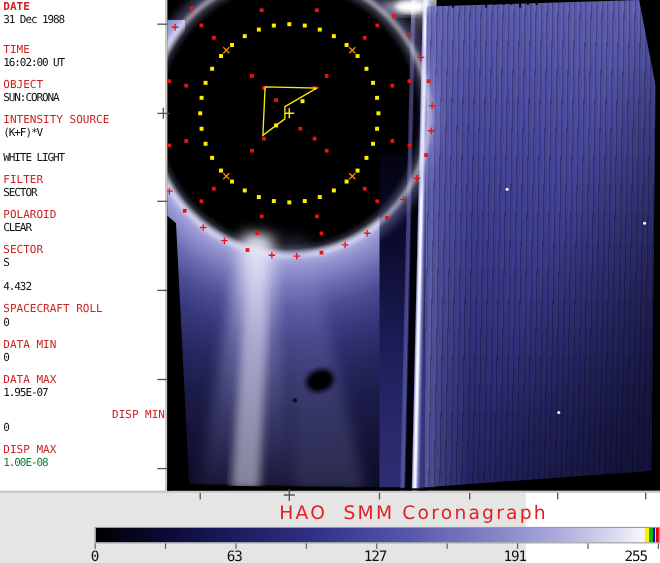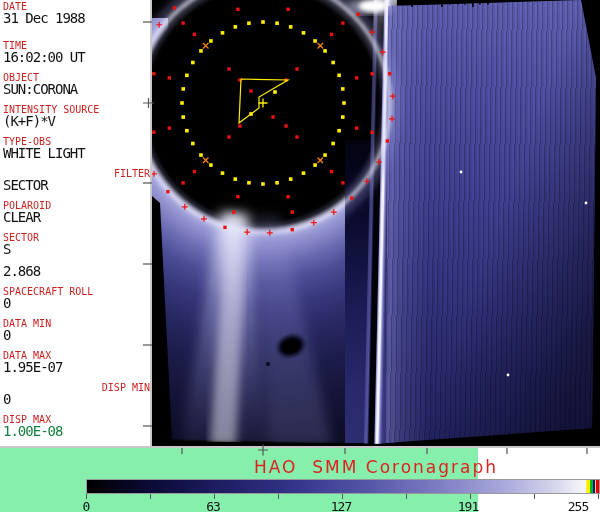--- a/index.html
+++ b/index.html
@@ -4,21 +4,21 @@
 <style>
   html,body{margin:0;padding:0;background:#fff;}
   body{width:600px;height:512px;position:relative;overflow:hidden;
        font-family:"DejaVu Sans Mono","Liberation Mono",monospace;}
   
   #sidebar{position:absolute;left:0;top:0;width:150px;height:447px;background:#fff;
            padding:2px 0 0 3px;box-sizing:border-box;z-index:3;}
   .field{margin-bottom:9px;}
   .field.first{margin-bottom:16px;}
   .field .lab{font-size:10px;line-height:10px;letter-spacing:0px;white-space:nowrap;}
-  .field .val{font-size:14px;line-height:13px;letter-spacing:-1px;white-space:nowrap;}
+  .field .val{font-size:10px;line-height:13px;letter-spacing:-1px;white-space:nowrap;}
   
   #plot{position:absolute;left:152px;top:0;width:448px;height:447px;background:#000;overflow:hidden;z-index:1;}
   #frame-left{position:absolute;left:150px;top:0;width:2px;height:447px;background:#c8c8c8;z-index:4;}
   #frame-bottom{position:absolute;left:0;top:446px;width:600px;height:2px;background:#c8c8c8;z-index:4;}
   #glow{position:absolute;left:0;top:0;width:248px;height:447px;
     background:radial-gradient(circle 360px at 111px 105px,
       rgba(0,0,0,0) 0px, rgba(0,0,0,0) 121px,
       #c2c2e8 128px, #9494d0 138px, #6d6db4 156px,
       #4d4d96 176px, #37377c 200px, #282862 230px,
       #1c1c4a 264px, #131336 308px, #0d0d26 344px, #090919 360px);
@@ -36,73 +36,72 @@
         rgba(90,90,170,0.35) 18px,rgba(60,60,140,0.15) 23px);}
   #panel{position:absolute;left:228px;top:0;width:220px;height:447px;
     clip-path:polygon(8px 6px,201px 0px,216px 78px,212px 428px,6px 443px);
     background:
       repeating-linear-gradient(91deg,rgba(0,0,15,0) 0px,rgba(0,0,15,0) 2px,rgba(0,0,18,0.28) 2px,rgba(0,0,18,0.28) 3px,rgba(25,25,70,0.12) 3px,rgba(25,25,70,0.12) 5px),
       linear-gradient(110deg,rgba(0,0,0,0) 52%,rgba(3,3,20,0.55) 88%),
       linear-gradient(90deg,rgba(145,145,220,0.5) 6px,rgba(145,145,220,0.2) 22px,rgba(0,0,0,0) 48px),
       linear-gradient(184deg,#6464b6 0%,#5050a4 22%,#414193 45%,#33337d 68%,#29296b 85%,#242462 100%);}
   #overlay{position:absolute;left:0;top:0;width:600px;height:512px;z-index:5;pointer-events:none;}
   
-  #footer{position:absolute;left:0;top:447px;width:478px;height:65px;background:#86efac;z-index:2;}
+  #footer{position:absolute;left:0;top:447px;width:478px;height:65px;background:#e5e5e5;z-index:2;}
   #title{position:absolute;left:152px;top:10px;width:448px;text-align:center;
     font-family:"DejaVu Sans","Liberation Sans",sans-serif;
     font-size:17px;letter-spacing:2px;white-space:pre;}
   #colorbar{position:absolute;left:86px;top:32px;width:512px;height:13px;
     border:1px solid #999;box-sizing:content-box;
     background:linear-gradient(90deg,
       #000000 0%,#0a0a35 12%,#1c1c60 25%,#333388 40%,#5656a9 55%,
       #8181c5 70%,#ababdd 82%,#d9d9ee 92%,#f8f8fd 97.4%,
       #ffee00 97.6%,#ffee00 98.3%,#00bb00 98.3%,#00bb00 98.9%,
       #0000ee 98.9%,#0000ee 99.3%,#ffee00 99.3%,#ffee00 99.5%,
       #ee0000 99.5%,#ee0000 100%);}
   .cbtick{position:absolute;top:47px;width:1px;height:5px;background:#555;}
   .cblab{position:absolute;top:52px;transform:translateX(-50%);font-size:13px;color:#111;letter-spacing:-1px;}
 </style>
 </head>
 <body>
 
 <div id="sidebar">
     <div class="field first">
-      <div class="lab" style="color: rgb(204, 34, 34);">DATE</div>
+      <div class="lab" style="color: rgb(204, 34, 34); font-weight: bold;">DATE</div>
       <div class="val" style="color: rgb(17, 17, 17);">31 Dec 1988</div>
     </div>
     <div class="field">
       <div class="lab" style="color: rgb(204, 34, 34);">TIME</div>
       <div class="val" style="color: rgb(17, 17, 17);">16:02:00 UT</div>
     </div>
     <div class="field">
       <div class="lab" style="color: rgb(204, 34, 34);">OBJECT</div>
       <div class="val" style="color: rgb(17, 17, 17);">SUN:CORONA</div>
     </div>
     <div class="field">
       <div class="lab" style="color: rgb(204, 34, 34);">INTENSITY SOURCE</div>
       <div class="val" style="color: rgb(17, 17, 17);">(K+F)*V</div>
     </div>
     <div class="field">
-      <div class="lab" style="color: rgb(204, 34, 34);">TYPE-OBS</div>
       <div class="val" style="color: rgb(17, 17, 17);">WHITE LIGHT</div>
     </div>
     <div class="field">
-      <div class="lab" style="color: rgb(204, 34, 34); text-align: right;">FILTER</div>
+      <div class="lab" style="color: rgb(204, 34, 34);">FILTER</div>
       <div class="val" style="color: rgb(17, 17, 17);">SECTOR</div>
     </div>
     <div class="field">
       <div class="lab" style="color: rgb(204, 34, 34);">POLAROID</div>
       <div class="val" style="color: rgb(17, 17, 17);">CLEAR</div>
     </div>
     <div class="field">
       <div class="lab" style="color: rgb(204, 34, 34);">SECTOR</div>
       <div class="val" style="color: rgb(17, 17, 17);">S</div>
     </div>
     <div class="field">
-      <div class="val" style="color: rgb(17, 17, 17);">2.868</div>
+      <div class="val" style="color: rgb(17, 17, 17);">4.432</div>
     </div>
     <div class="field">
       <div class="lab" style="color: rgb(204, 34, 34);">SPACECRAFT ROLL</div>
       <div class="val" style="color: rgb(17, 17, 17);">0</div>
     </div>
     <div class="field">
       <div class="lab" style="color: rgb(204, 34, 34);">DATA MIN</div>
       <div class="val" style="color: rgb(17, 17, 17);">0</div>
     </div>
     <div class="field">

